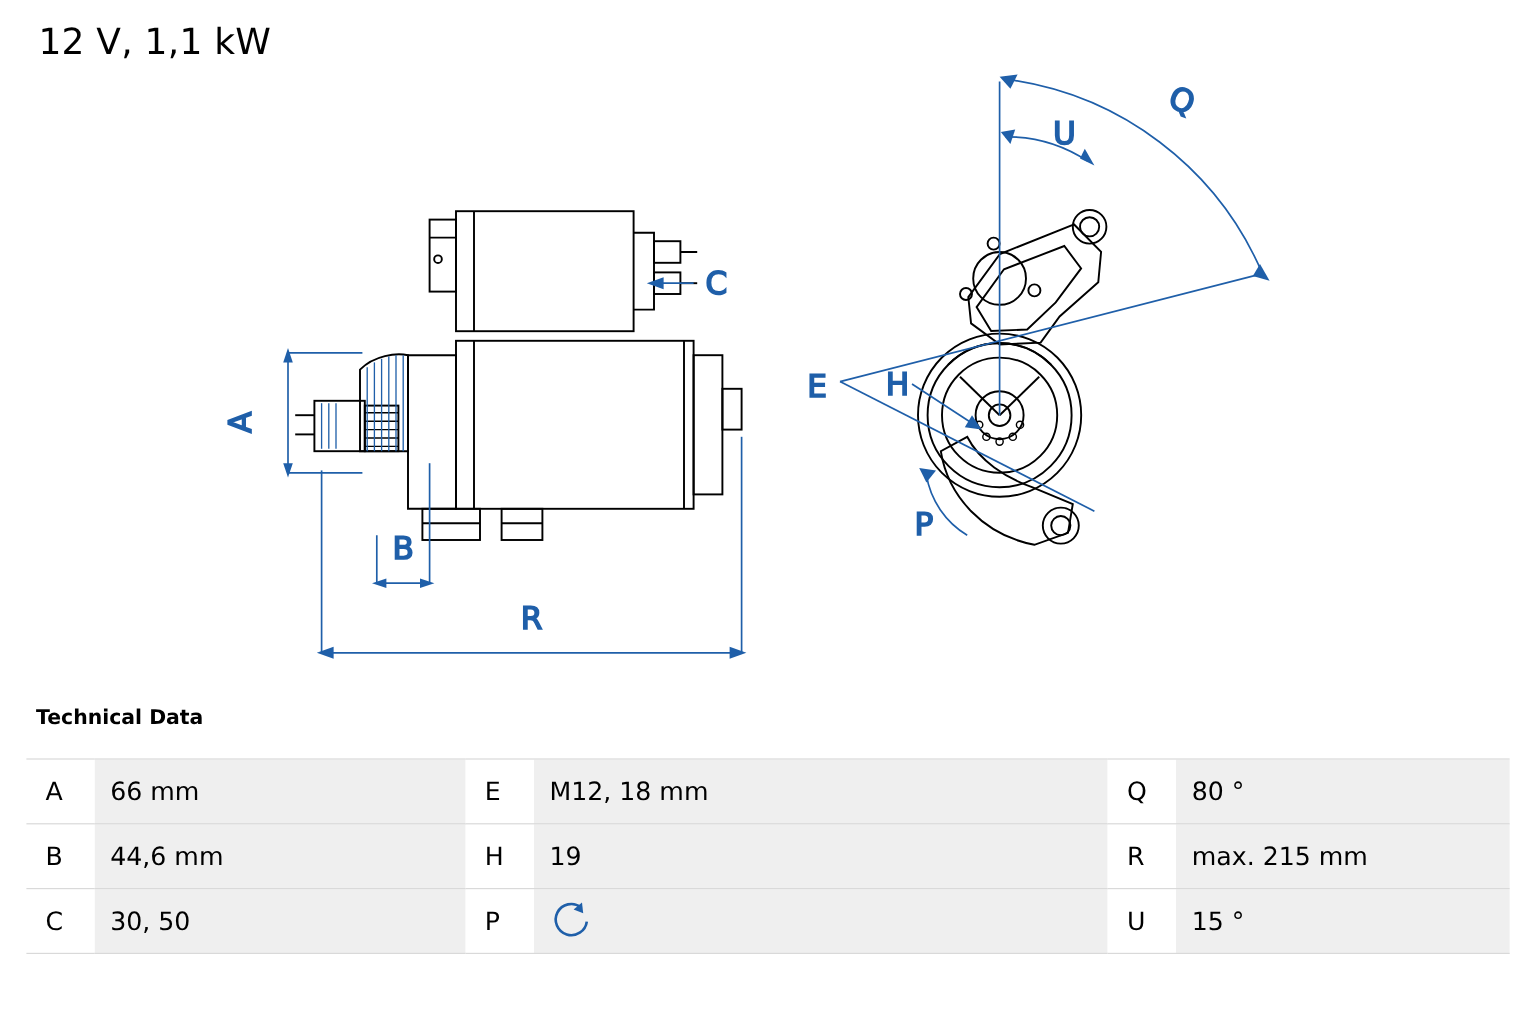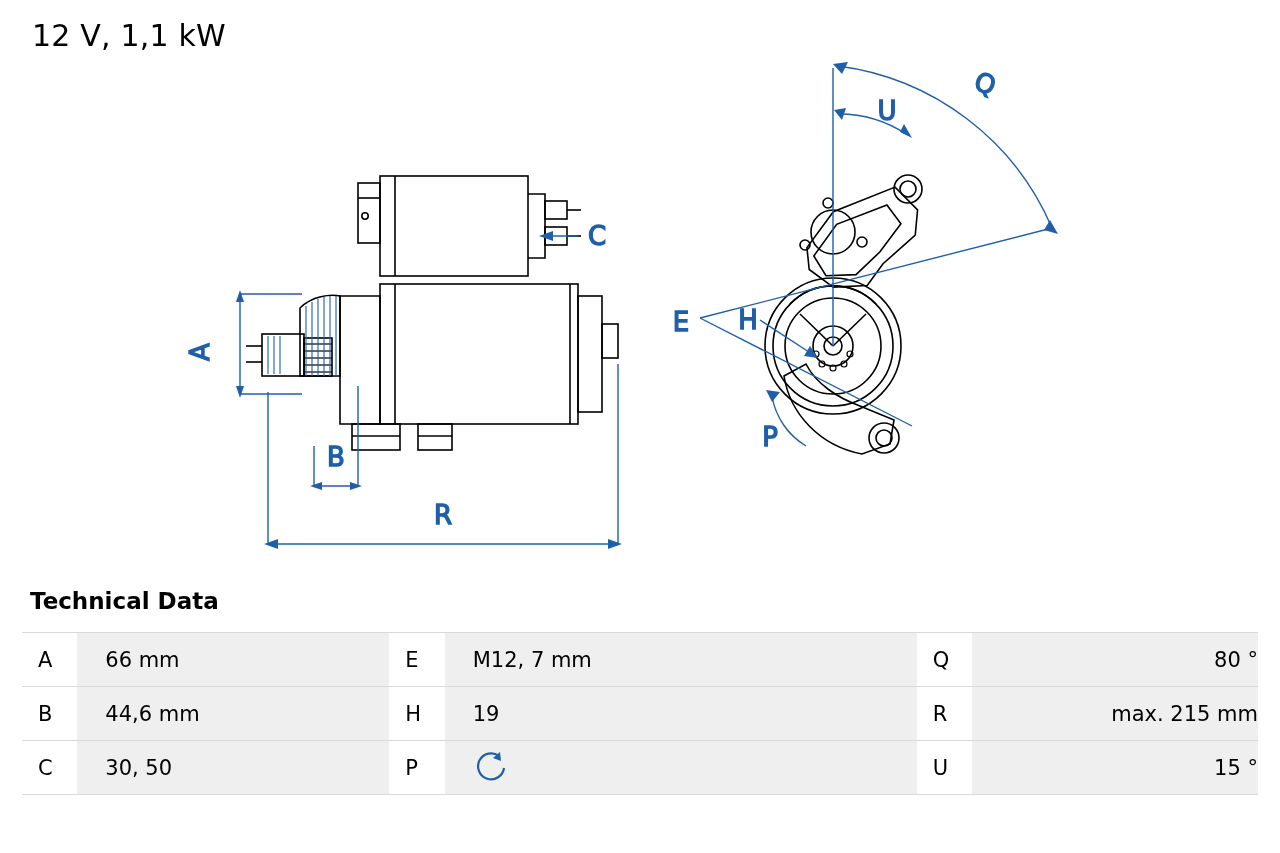--- a/index.html
+++ b/index.html
@@ -33,21 +33,21 @@
     position: absolute;
     left: 0;
     top: 46px;
     width: 1280px;
     height: 520px;
   }
   .tech-title {
     position: absolute;
     left: 30px;
     top: 588px;
-    font-size: 23px;
+    font-size: 17px;
     font-weight: bold;
     color: #000;
   }
   table.tech {
     position: absolute;
     left: 22px;
     top: 632px;
     width: 1236px;
     border-collapse: collapse;
     font-size: 21px;
@@ -62,25 +62,25 @@
     vertical-align: middle;
     white-space: nowrap;
   }
   table.tech td.key {
     width: 42px;
     background: #ffffff;
     padding-left: 16px;
   }
   table.tech td.val {
     background: #efefef;
-    padding-left: 28px;
+    padding-left: 13px;
   }
   table.tech td.val.v1 { width: 305px; }
   table.tech td.val.v2 { width: 480px; }
-  table.tech td.val.v3 { width: 270px; text-align: right; }
+  table.tech td.val.v3 { width: 270px; }
   .rot-icon {
     display: inline-block;
     vertical-align: middle;
   }
   svg text {
     font-family: "DejaVu Sans", "Liberation Sans", sans-serif;
     fill: #1f5fa9;
   }
 </style>
 </head>
@@ -234,21 +234,21 @@
   </svg>
 
   <div class="tech-title">Technical Data</div>
 
   <table class="tech">
     <tbody>
       <tr>
         <td class="key">A</td>
         <td class="val v1">66 mm</td>
         <td class="key">E</td>
-        <td class="val v2">M12, 7 mm</td>
+        <td class="val v2">M12, 18 mm</td>
         <td class="key">Q</td>
         <td class="val v3">80 °</td>
       </tr>
       <tr>
         <td class="key">B</td>
         <td class="val v1">44,6 mm</td>
         <td class="key">H</td>
         <td class="val v2">19</td>
         <td class="key">R</td>
         <td class="val v3">max. 215 mm</td>

